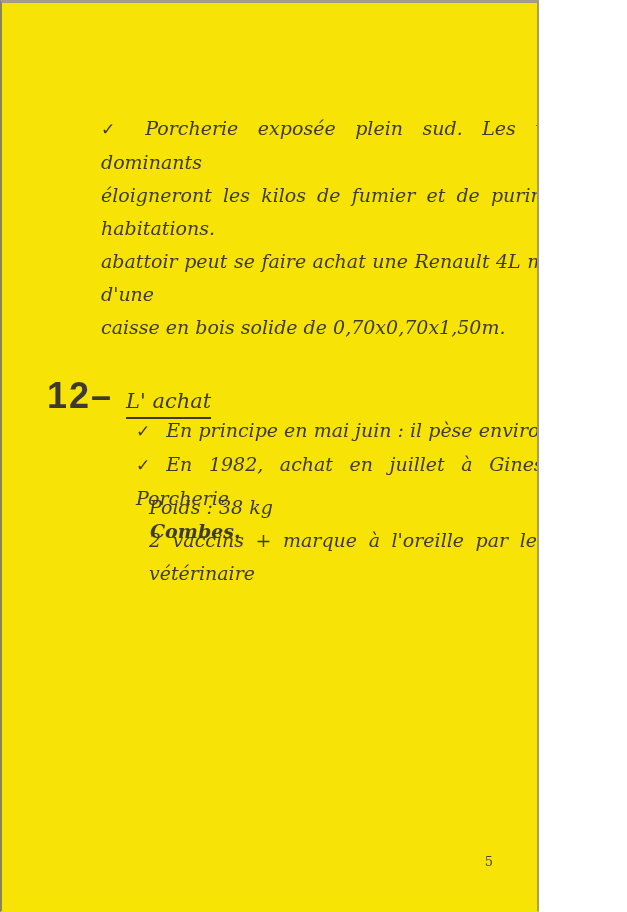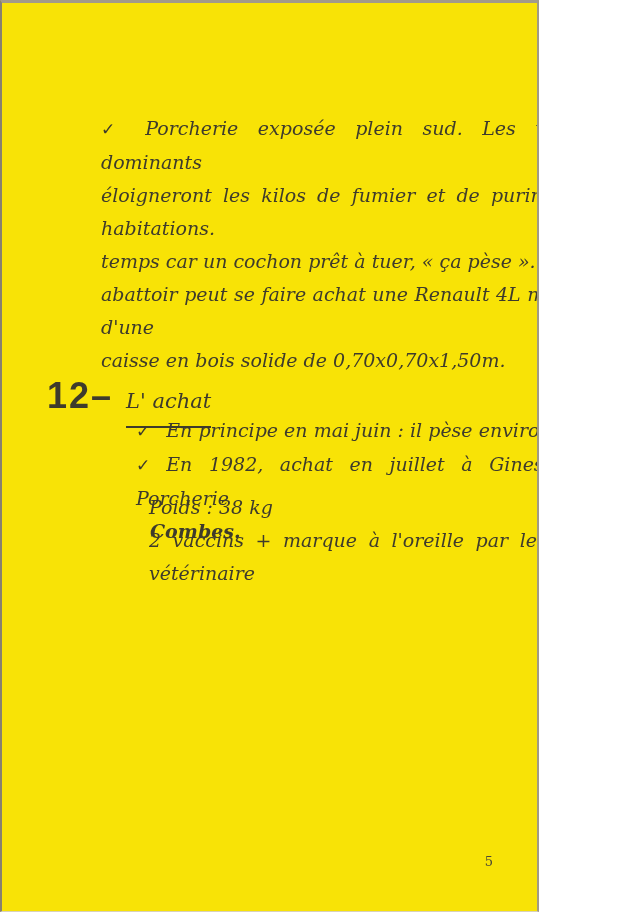--- a/index.html
+++ b/index.html
@@ -48,41 +48,40 @@
     font-style: normal;
     font-weight: 700;
     font-size: 36px;
     letter-spacing: 2px;
   }
   .heading .title {
     font-style: italic;
     font-size: 21px;
     margin-left: 13px;
     border-bottom: 2px solid var(--ink);
-    padding-bottom: 13px;
+    padding-bottom: 4px;
   }
   .details { left: 121px; top: 488px; margin-left: 26px; }
   .page-number {
     position: absolute;
     right: 44px;
     top: 851px;
     font-size: 13px;
     font-style: normal;
     color: #4a4636;
   }
 </style>
 </head>
 <body>
 
 <div class="page">
 
   <div class="block top-bullets">
     <div class="line j"><span class="check">✓</span><span>Porcherie exposée plein sud. Les vents dominants</span></div>
     <div class="line">éloigneront les kilos de fumier et de purin des habitations.</div>
-    <div class="line">temps car un cochon prêt à tuer, « ça pèse ».</div>
     <div class="line j">abattoir peut se faire achat une Renault 4L munie d'une</div>
     <div class="line">caisse en bois solide de 0,70x0,70x1,50m.</div>
   </div>
 
   <div class="block heading">
     <span class="num">12–</span><span class="title">L' achat</span>
   </div>
 
   <div class="block sec-bullets">
     <div class="line"><span class="check">✓</span><span>En principe en mai juin : il pèse environ 20 kilos</span></div>

